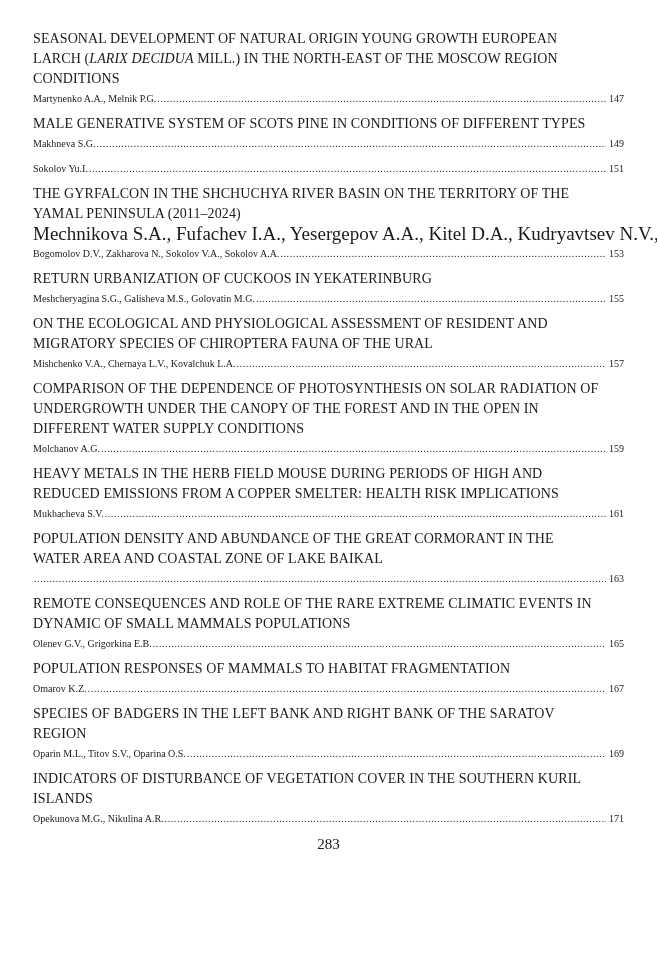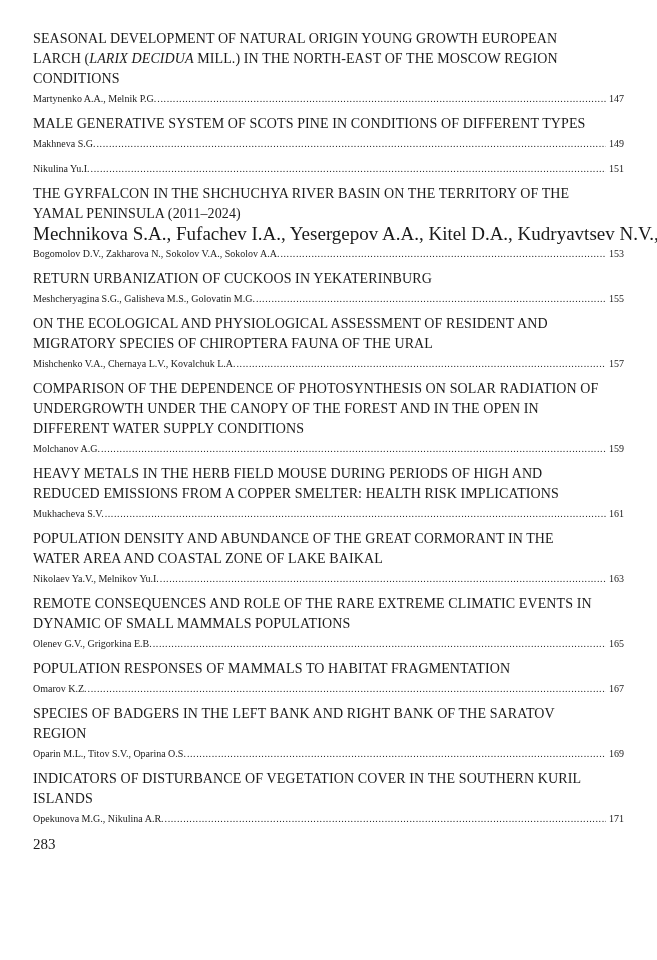--- a/index.html
+++ b/index.html
@@ -37,21 +37,21 @@
   .author-text { white-space: nowrap; flex: 0 0 auto; }
   .dots {
     flex: 1 1 auto;
     overflow: hidden;
     white-space: nowrap;
     letter-spacing: 0.6px;
     margin: 0 3px 0 1px;
   }
   .page-ref { flex: 0 0 auto; white-space: nowrap; }
   .footer {
-    text-align: left;
+    text-align: center;
     font-size: 15px;
     line-height: 20px;
     margin-top: 4px;
   }
 </style>
 </head>
 <body>
 
 <div class="content">
   <div>
@@ -79,21 +79,21 @@
             <span class="author-text">Makhneva S.G.</span>
             <span class="dots">............................................................................................................................................................................................................................</span>
             <span class="page-ref">149</span>
           </div>
         </div>
   </section>
 
   <section class="entry">
     <div class="authors">
           <div class="leader-row">
-            <span class="author-text">Nikulina Yu.I.</span>
+            <span class="author-text">Sokolov Yu.I.</span>
             <span class="dots">............................................................................................................................................................................................................................</span>
             <span class="page-ref">151</span>
           </div>
         </div>
   </section>
 
   <section class="entry">
     <div class="title">
           <div class="title-line"><span>THE GYRFALCON IN THE SHCHUCHYA RIVER BASIN ON THE TERRITORY OF THE</span></div>
           <div class="title-line"><span>YAMAL PENINSULA (2011–2024)</span></div>
@@ -164,21 +164,20 @@
         </div>
   </section>
 
   <section class="entry">
     <div class="title">
           <div class="title-line"><span>POPULATION DENSITY AND ABUNDANCE OF THE GREAT CORMORANT IN THE</span></div>
           <div class="title-line"><span>WATER AREA AND COASTAL ZONE OF LAKE BAIKAL</span></div>
         </div>
     <div class="authors">
           <div class="leader-row">
-            <span class="author-text">Nikolaev Ya.V., Melnikov Yu.I.</span>
             <span class="dots">............................................................................................................................................................................................................................</span>
             <span class="page-ref">163</span>
           </div>
         </div>
   </section>
 
   <section class="entry">
     <div class="title">
           <div class="title-line"><span>REMOTE CONSEQUENCES AND ROLE OF THE RARE EXTREME CLIMATIC EVENTS IN</span></div>
           <div class="title-line"><span>DYNAMIC OF SMALL MAMMALS POPULATIONS</span></div>

